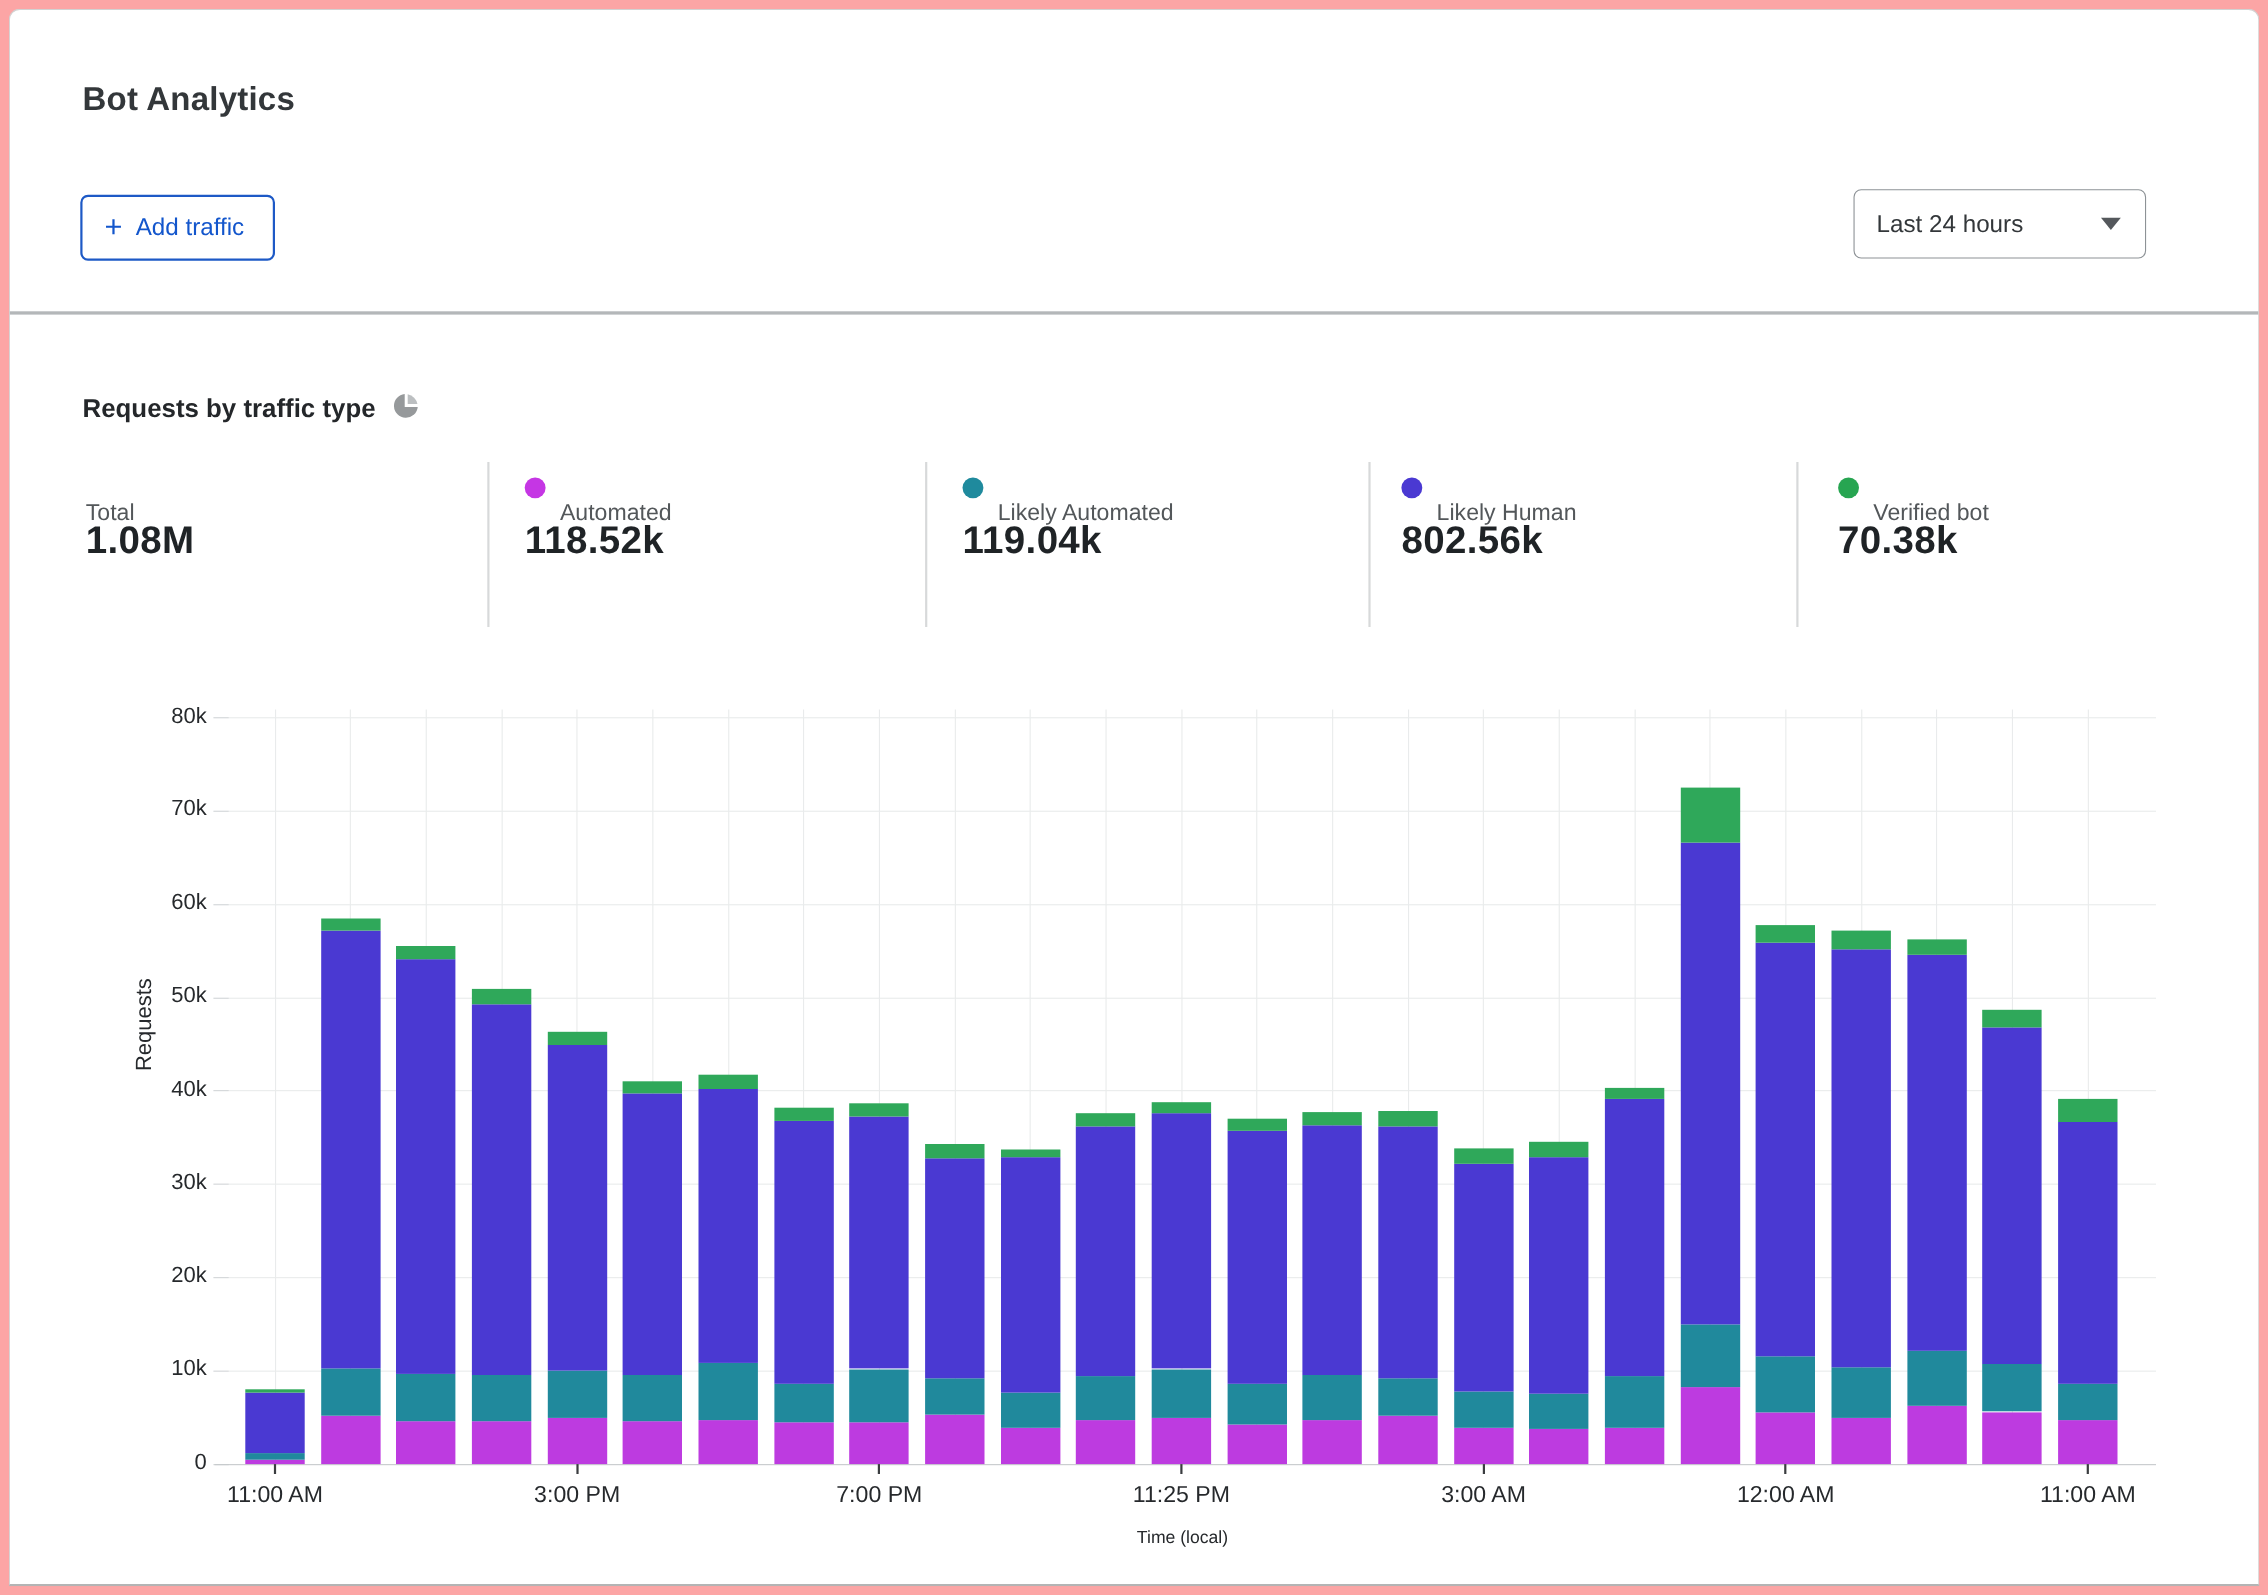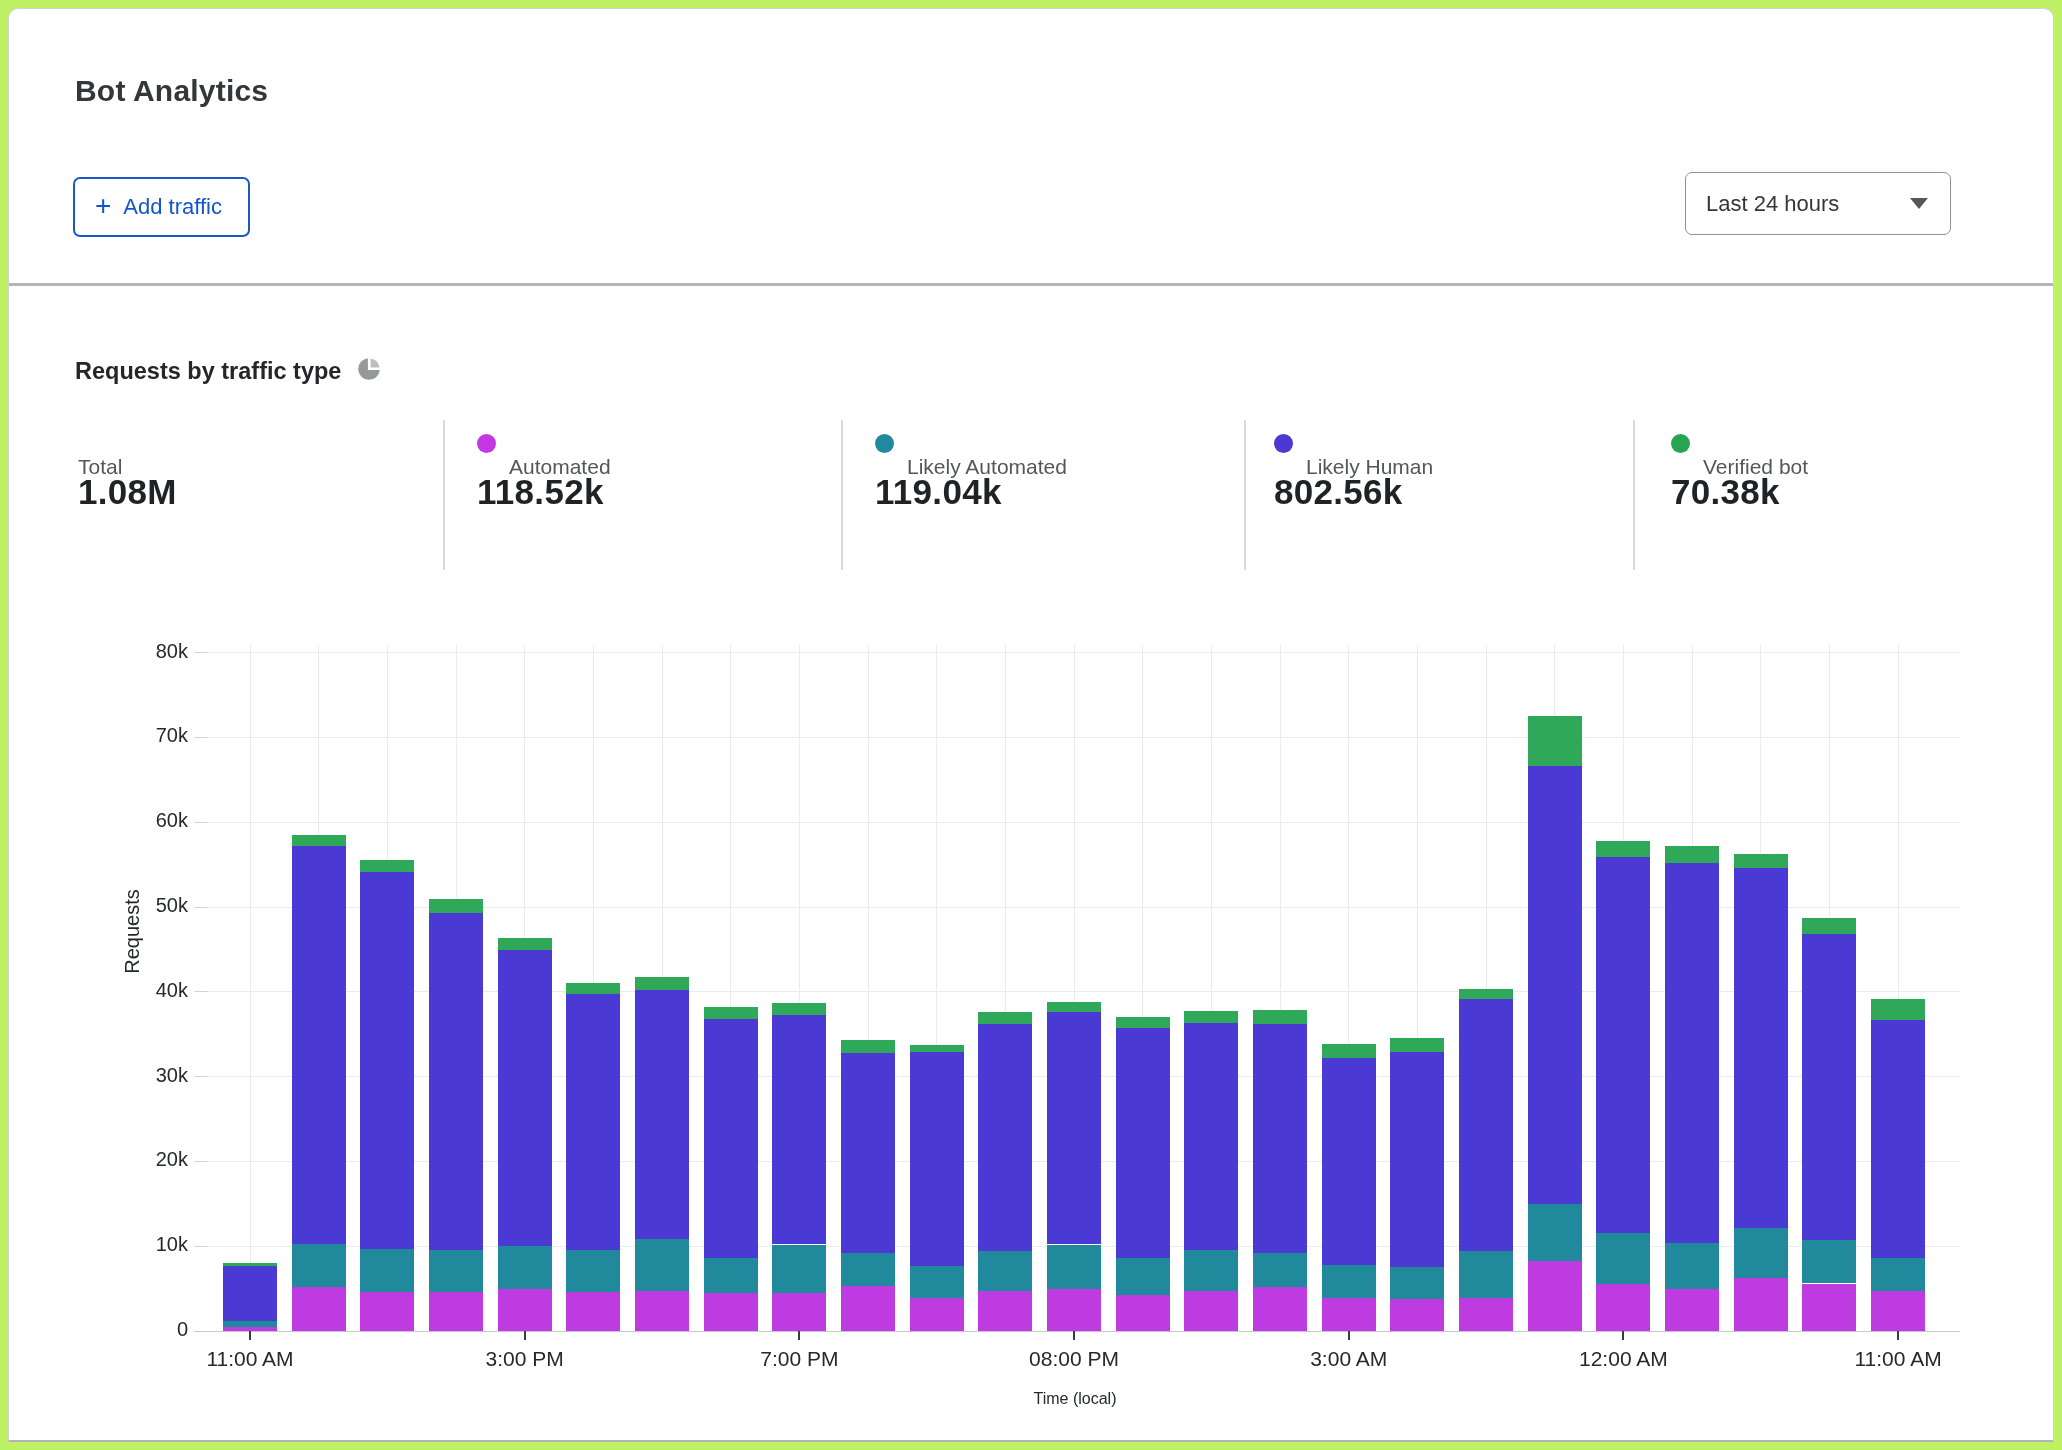--- a/index.html
+++ b/index.html
@@ -1,17 +1,17 @@
 <!DOCTYPE html>
 <html><head>
 <meta charset="utf-8">
 <style>
   * { box-sizing: border-box; margin: 0; padding: 0; }
   html,body { background:#fff; font-family:"Liberation Sans", sans-serif; }
-  .page { position:relative; width:2062px; height:1450px; background:#bef264; overflow:hidden;padding-left:40px; }
+  .page { position:relative; width:2062px; height:1450px; background:#fca5a5; overflow:hidden;padding-left:40px; }
 
   .card { position:absolute; left:8px; top:8px; width:2046px; height:1434px;
           background:#fff; border:1px solid #d2d2d2; border-bottom:2.5px solid #b4b4b4;
           border-radius:10px 10px 0 0; }
 
   .page-title { position:absolute; left:75px; top:74px; font-size:30px; font-weight:700; color:#33373a; letter-spacing:.2px; }
 
   .top-links { position:absolute; top:80px; right:72px; display:flex; gap:44px; align-items:center; }
   .link { display:flex; align-items:center; gap:11px; color:#1356cc; font-size:22px; cursor:pointer; text-decoration:none; }
   .link svg { display:block; }
@@ -269,21 +269,21 @@
       <div class="seg" style="left: 1871.08px; top: 1258.07px; width: 54px; height: 33.072px; background: rgb(32, 137, 156); pointer-events: auto;"></div>
       <div class="seg" style="left: 1871.08px; top: 1019.78px; width: 54px; height: 238.288px; background: rgb(74, 57, 210); pointer-events: auto;"></div>
       <div class="seg" style="left: 1871.08px; top: 998.584px; width: 54px; height: 21.2px; background: rgb(47, 168, 90); pointer-events: auto;"></div>
       <div class="gl" style="left: 249px; top: 1331px; width: 2px; height: 9px; background: rgb(58, 61, 64);"></div>
       <div class="lbl" style="left: 160px; top: 1347px; width: 180px; text-align: center; font-size: 21px; color: rgb(38, 41, 44);">11:00 AM</div>
       <div class="gl" style="left: 523.68px; top: 1331px; width: 2px; height: 9px; background: rgb(58, 61, 64);"></div>
       <div class="lbl" style="left: 434.68px; top: 1347px; width: 180px; text-align: center; font-size: 21px; color: rgb(38, 41, 44);">3:00 PM</div>
       <div class="gl" style="left: 798.36px; top: 1331px; width: 2px; height: 9px; background: rgb(58, 61, 64);"></div>
       <div class="lbl" style="left: 709.36px; top: 1347px; width: 180px; text-align: center; font-size: 21px; color: rgb(38, 41, 44);">7:00 PM</div>
       <div class="gl" style="left: 1073.04px; top: 1331px; width: 2px; height: 9px; background: rgb(58, 61, 64);"></div>
-      <div class="lbl" style="left: 984.04px; top: 1347px; width: 180px; text-align: center; font-size: 21px; color: rgb(38, 41, 44);">08:00 PM</div>
+      <div class="lbl" style="left: 984.04px; top: 1347px; width: 180px; text-align: center; font-size: 21px; color: rgb(38, 41, 44);">11:25 PM</div>
       <div class="gl" style="left: 1347.72px; top: 1331px; width: 2px; height: 9px; background: rgb(58, 61, 64);"></div>
       <div class="lbl" style="left: 1258.72px; top: 1347px; width: 180px; text-align: center; font-size: 21px; color: rgb(38, 41, 44);">3:00 AM</div>
       <div class="gl" style="left: 1622.4px; top: 1331px; width: 2px; height: 9px; background: rgb(58, 61, 64);"></div>
       <div class="lbl" style="left: 1533.4px; top: 1347px; width: 180px; text-align: center; font-size: 21px; color: rgb(38, 41, 44);">12:00 AM</div>
       <div class="gl" style="left: 1897.08px; top: 1331px; width: 2px; height: 9px; background: rgb(58, 61, 64);"></div>
       <div class="lbl" style="left: 1808.08px; top: 1347px; width: 180px; text-align: center; font-size: 21px; color: rgb(38, 41, 44);">11:00 AM</div>
     </div>
   <div class="axis-x-title">Time (local)</div>
 </div>
 

